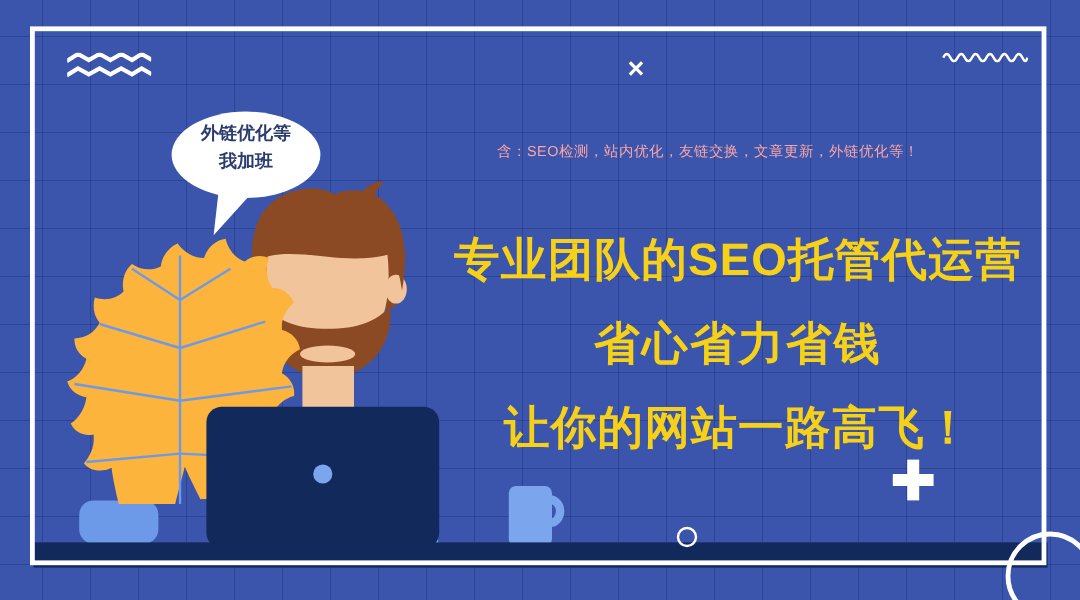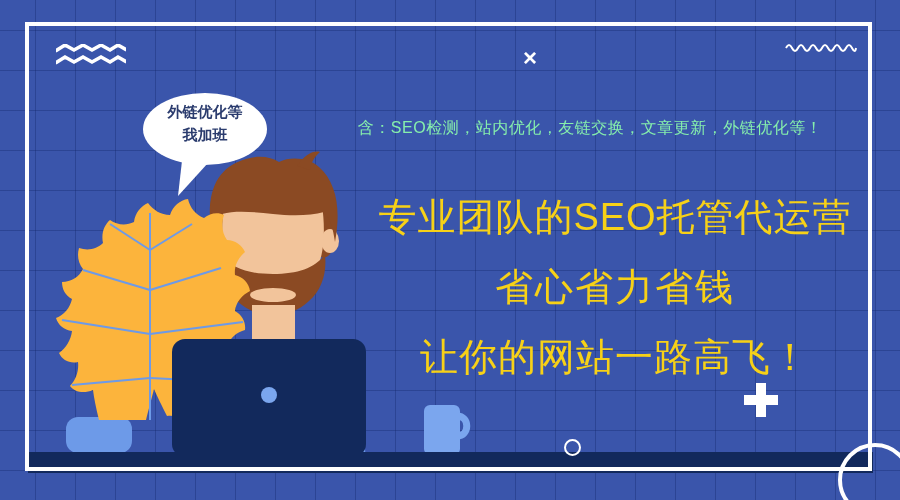--- a/index.html
+++ b/index.html
@@ -120,29 +120,29 @@
     letter-spacing: 1px;
     line-height: 1;
     white-space: nowrap;
   }
   #subtitle {
     position: absolute;
     left: 295px;
     top: 118px;
     width: 590px;
     text-align: center;
-    color: #86efac;
-    font-size: 16px;
+    color: #fca5a5;
+    font-size: 12px;
     letter-spacing: 0.5px;
     white-space: nowrap;
   }
   .slogan {
     position: absolute;
     color: #f7d117;
-    font-weight: normal;
+    font-weight: bold;
     white-space: nowrap;
     line-height: 1;
   }
   #slogan1 {
     left: 370px; top: 198px; width: 490px;
     text-align: center;
     font-size: 38px;
     letter-spacing: 1px;
   }
   #slogan2 {

